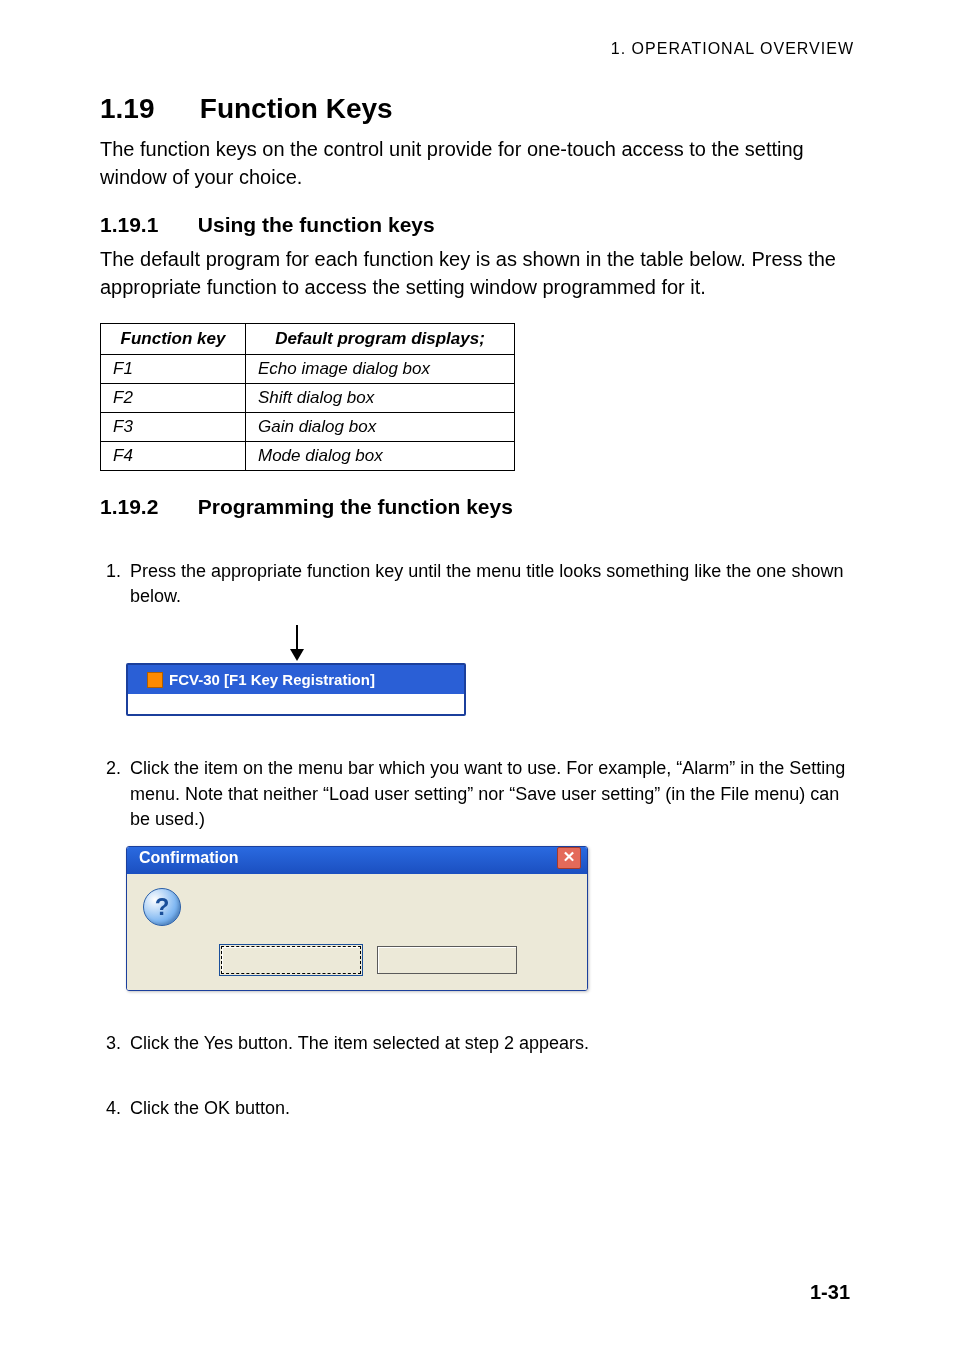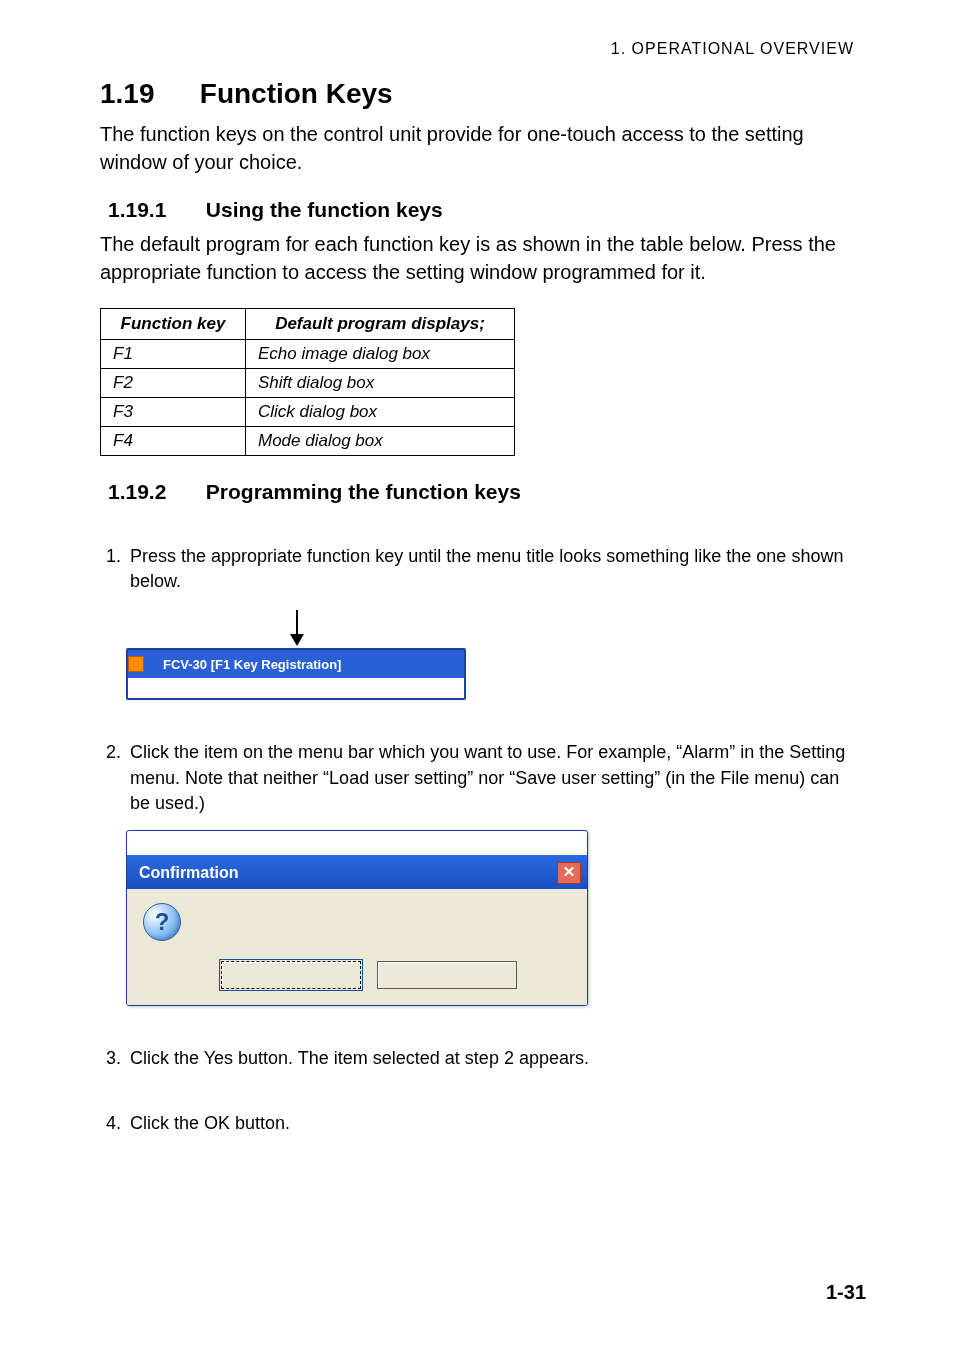--- a/index.html
+++ b/index.html
@@ -21,30 +21,30 @@
     text-align: right;
     font-size: 16px;
     letter-spacing: 1px;
     margin-bottom: 20px;
   }
   h1 {
     font-size: 28px;
     font-weight: bold;
     margin: 0 0 10px 0;
   }
-  h1 .secnum { display:inline-block; width:92px; }
+  h1 .secnum { display:inline-block; width:92px;margin-top:15px; }
   .body-text {
     font-size: 20px;
     line-height: 1.4;
     margin: 0 0 22px 0;
   }
   h2 {
     font-size: 21px;
     font-weight: bold;
-    margin: 10px 0 8px 8px;
+    margin: 10px 0 8px 0;
   }
   h2 .secnum { display:inline-block; width:92px; }
   table.fk {
     border-collapse: collapse;
     margin: 6px 0 24px 0;
     font-style: italic;
   }
   table.fk th, table.fk td {
     border: 1.5px solid #000;
     font-size: 17px;
@@ -99,25 +99,25 @@
   .titlebar-box {
     border: 2px solid #1b3f9c;
     border-radius: 2px;
     overflow: hidden;
     box-shadow: 0 0 0 1px #8fa5e3 inset;
   }
   .titlebar-row1 {
     background: #2a5fd6;
     color: #fff;
     font-weight: bold;
-    font-size: 13px;
-    padding: 6px 8px 6px 0;
+    font-size: 15px;
+    padding: 6px 8px 6px 19px;
     display:flex;
     align-items:center;
-    gap:19px;
+    gap:6px;
   }
   .titlebar-icon {
     width:14px; height:14px;
     background:#ff8a00;
     border:1px solid #b05d00;
     display:inline-block;
   }
   .titlebar-row2 {
     background:#fff;
     height: 20px;
@@ -133,22 +133,21 @@
     box-shadow: 1px 1px 3px rgba(0,0,0,.25);
   }
   .confirm-title {
     display:flex;
     align-items:center;
     justify-content:space-between;
     background: linear-gradient(#2a6ae0, #1b4fc0);
     color:#fff;
     font-weight:bold;
     font-size:16px;
-    padding:7px 6px 5px 12px;
-    margin-top:24px;
+    padding:0 6px 5px 12px;
   }
   .close-btn {
     width:22px; height:20px;
     background:#e46a5a;
     border:1px solid #a23a2c;
     color:#fff;
     font-size:15px;
     line-height:18px;
     text-align:center;
     border-radius:2px;
@@ -189,21 +188,21 @@
     box-shadow: 1px 1px 0 #fff inset;
   }
   .dlg-btn.focused {
     border:1px dashed #000;
     outline:1px solid #1a4f9a;
     outline-offset:1px;
   }
 
   .page-num {
     position:absolute;
-    right: 88px;
+    right: 104px;
     bottom: 46px;
     font-size: 20px;
     font-weight: bold;
   }
 </style>
 </head>
 <body>
 
 <div class="page">
   <div class="header-right">1.  OPERATIONAL  OVERVIEW</div>
@@ -229,21 +228,21 @@
     <tr>
       <td class="keycell">F1</td>
       <td class="progcell">Echo image dialog box</td>
     </tr>
     <tr>
       <td class="keycell">F2</td>
       <td class="progcell">Shift dialog box</td>
     </tr>
     <tr>
       <td class="keycell">F3</td>
-      <td class="progcell">Click dialog box</td>
+      <td class="progcell">Gain dialog box</td>
     </tr>
     <tr>
       <td class="keycell">F4</td>
       <td class="progcell">Mode dialog box</td>
     </tr>
   </tbody>
     </table>
 
   <h2>
     <span class="secnum">1.19.2</span>

